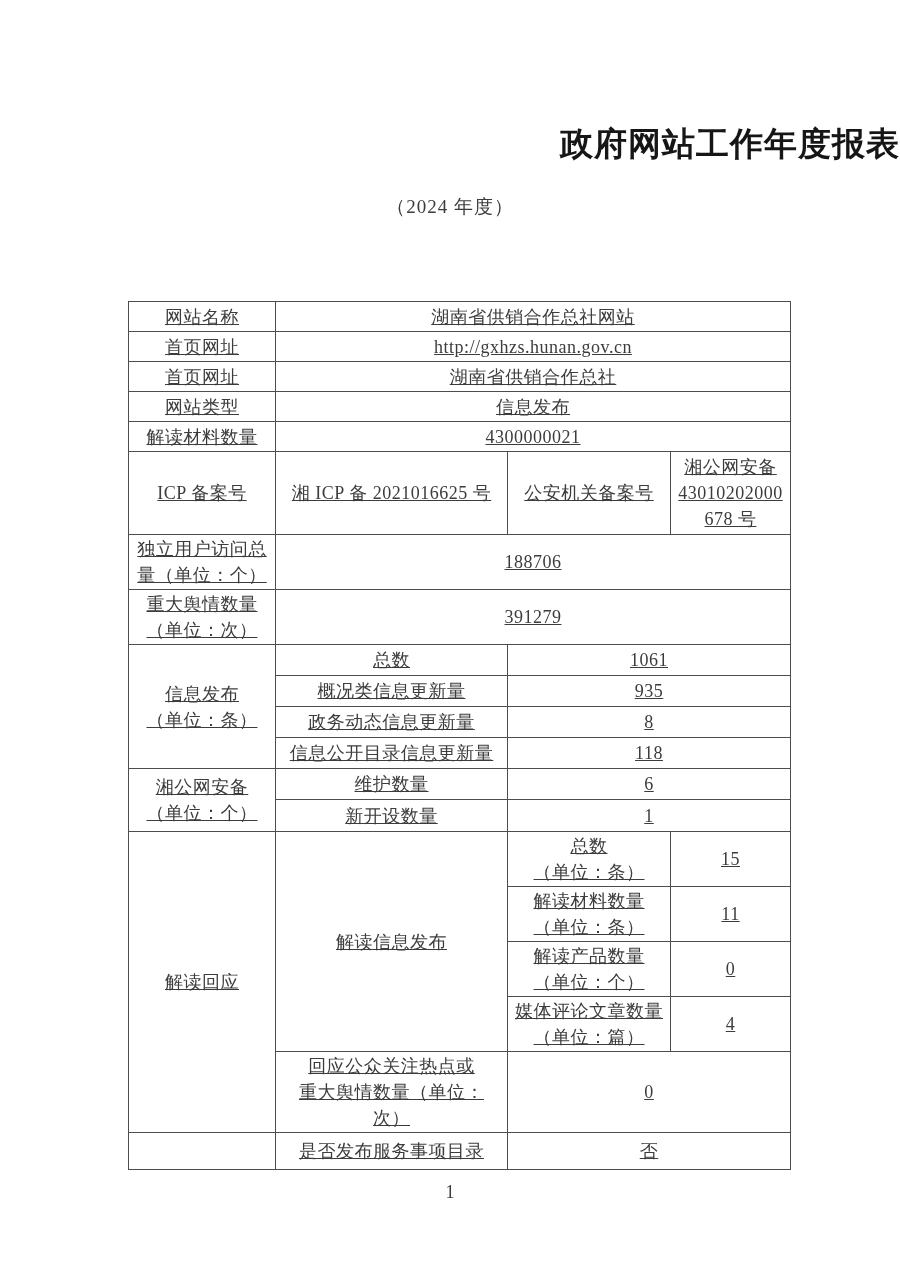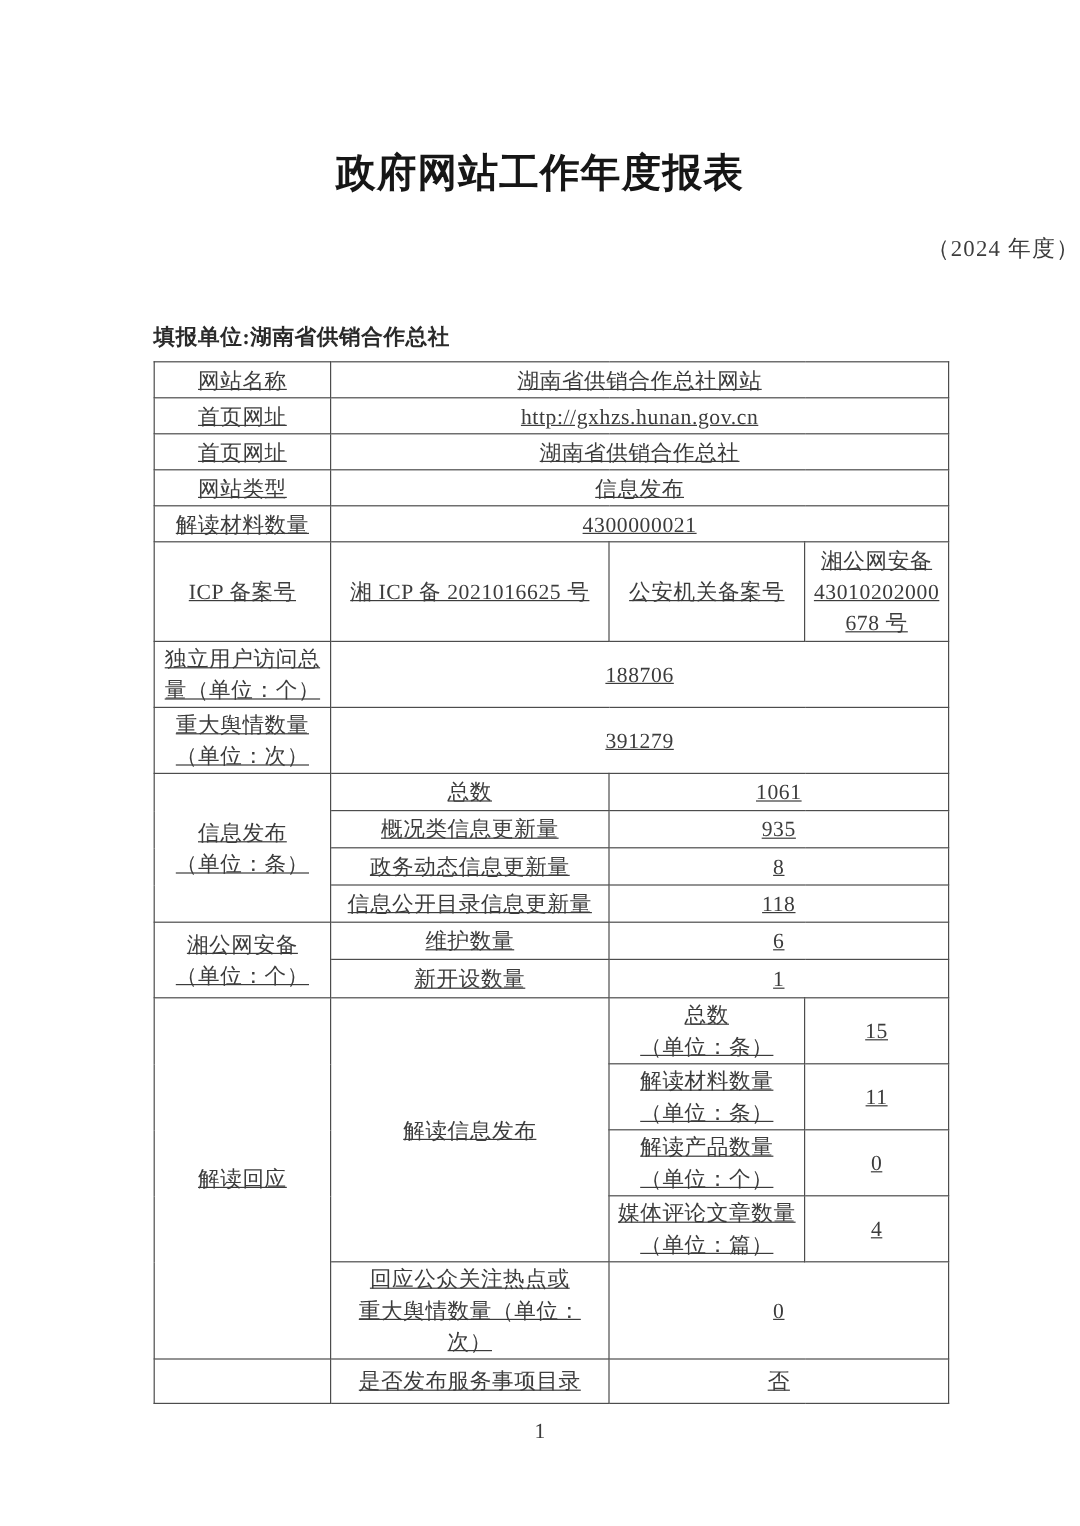--- a/index.html
+++ b/index.html
@@ -16,33 +16,33 @@
     font-family: "Liberation Serif", "DejaVu Serif", serif;
     color: #3c3c3c;
     overflow: hidden;
   }
   .report-title {
     position: absolute;
     top: 122px;
     left: 0;
     width: 100%;
     margin: 0;
-    text-align: center;
+    text-align: right;
     font-family: "Liberation Sans", "DejaVu Sans", sans-serif;
     font-weight: bold;
     font-size: 33px;
     letter-spacing: 1px;
     color: #161616;
   }
   .report-subtitle {
     position: absolute;
     top: 194px;
     left: 0;
     width: 100%;
-    text-align: right;
+    text-align: center;
     font-size: 19px;
     letter-spacing: 1px;
     color: #3c3c3c;
   }
   .unit-line {
     position: absolute;
     top: 269px;
     left: 128px;
     font-size: 18px;
     font-weight: bold;
@@ -79,21 +79,20 @@
     color: #3c3c3c;
   }
 </style>
 </head>
 <body>
 
 <div class="page">
 
   <h1 class="report-title">政府网站工作年度报表</h1>
   <div class="report-subtitle">（2024 年度）</div>
-  <div class="unit-line">填报单位:湖南省供销合作总社</div>
 
   <table class="report-table">
     <colgroup>
       <col style="width:147px">
       <col style="width:232px">
       <col style="width:163px">
       <col style="width:120px">
     </colgroup>
     <tbody>
       <tr style="height:30px">

